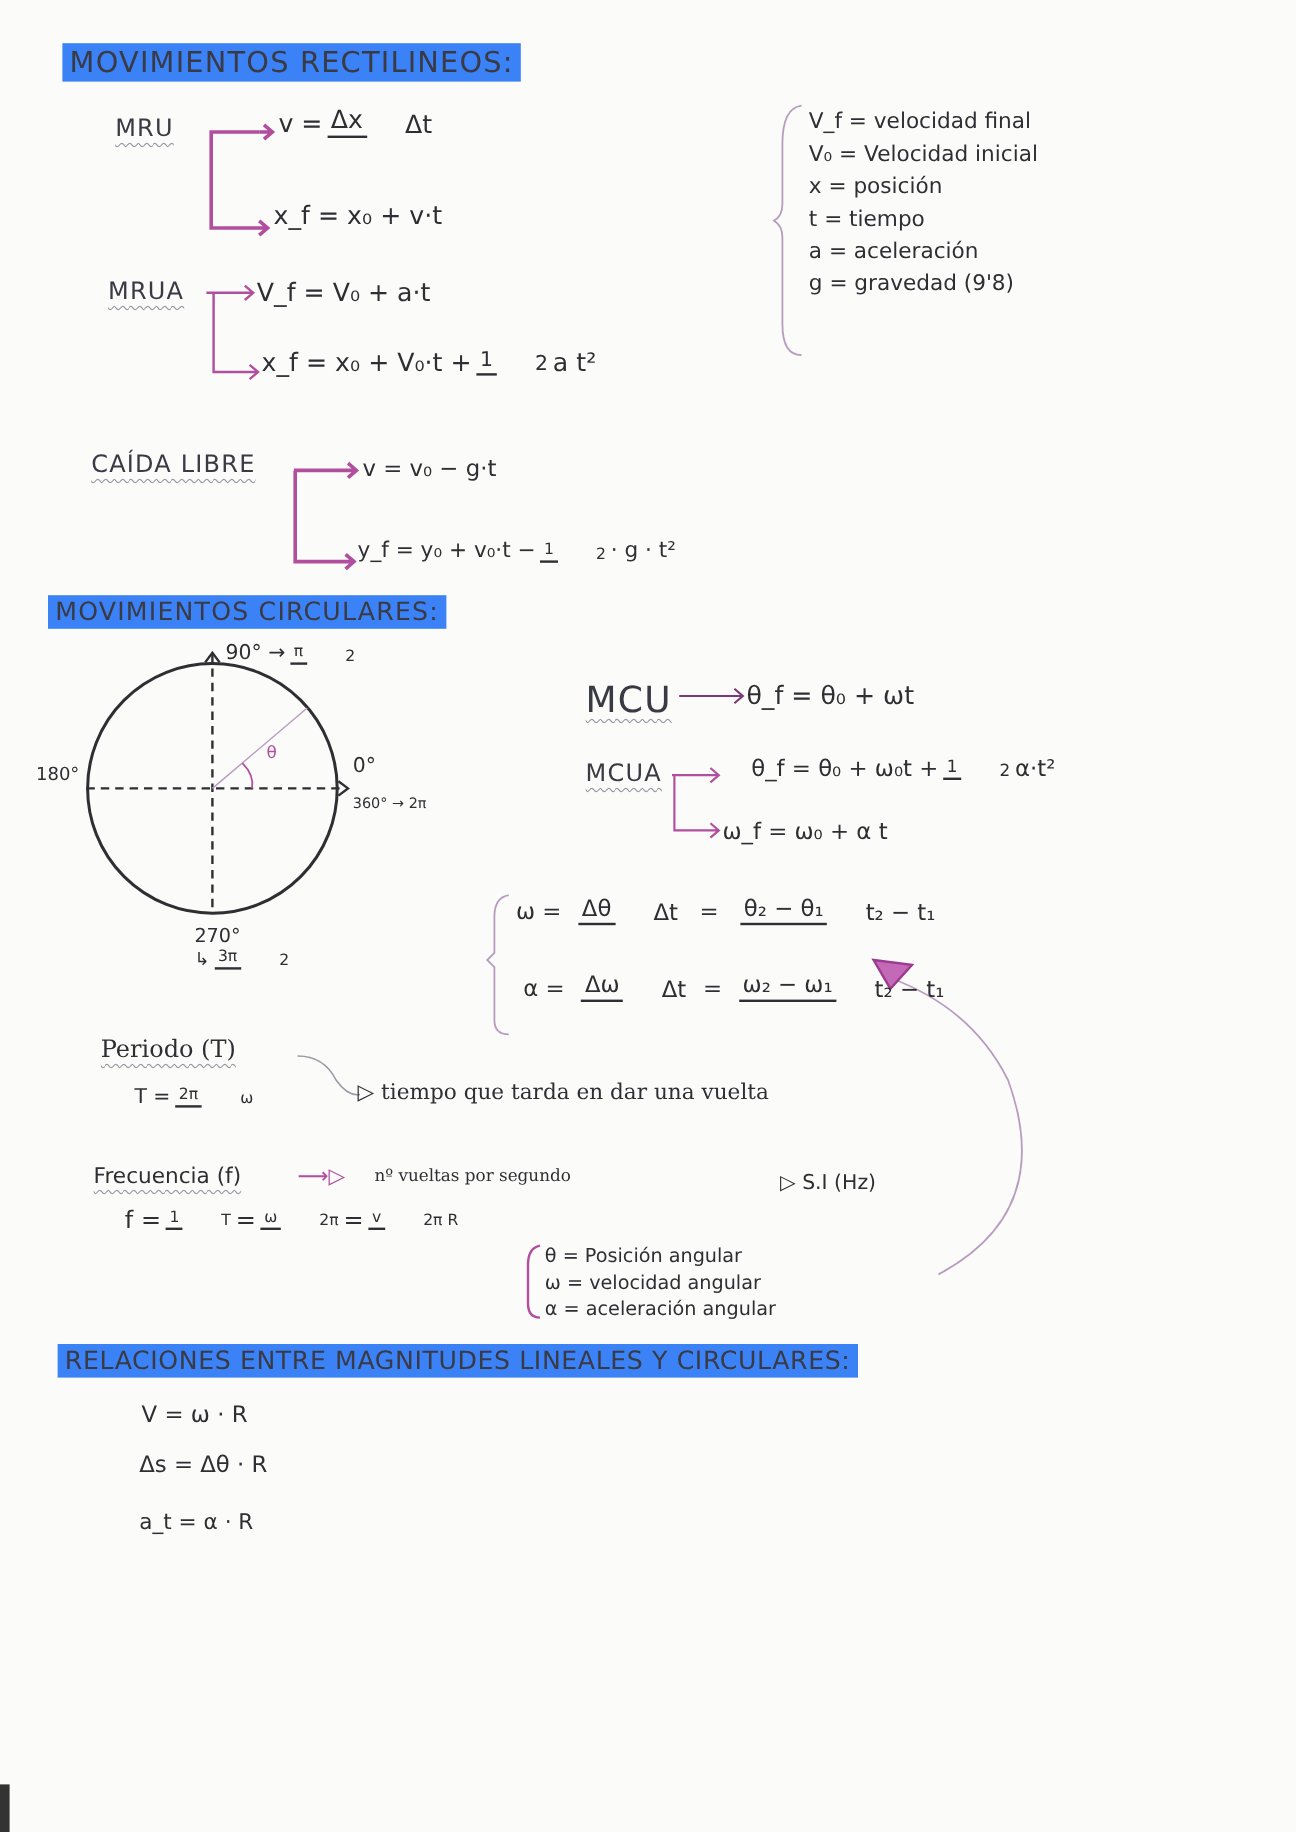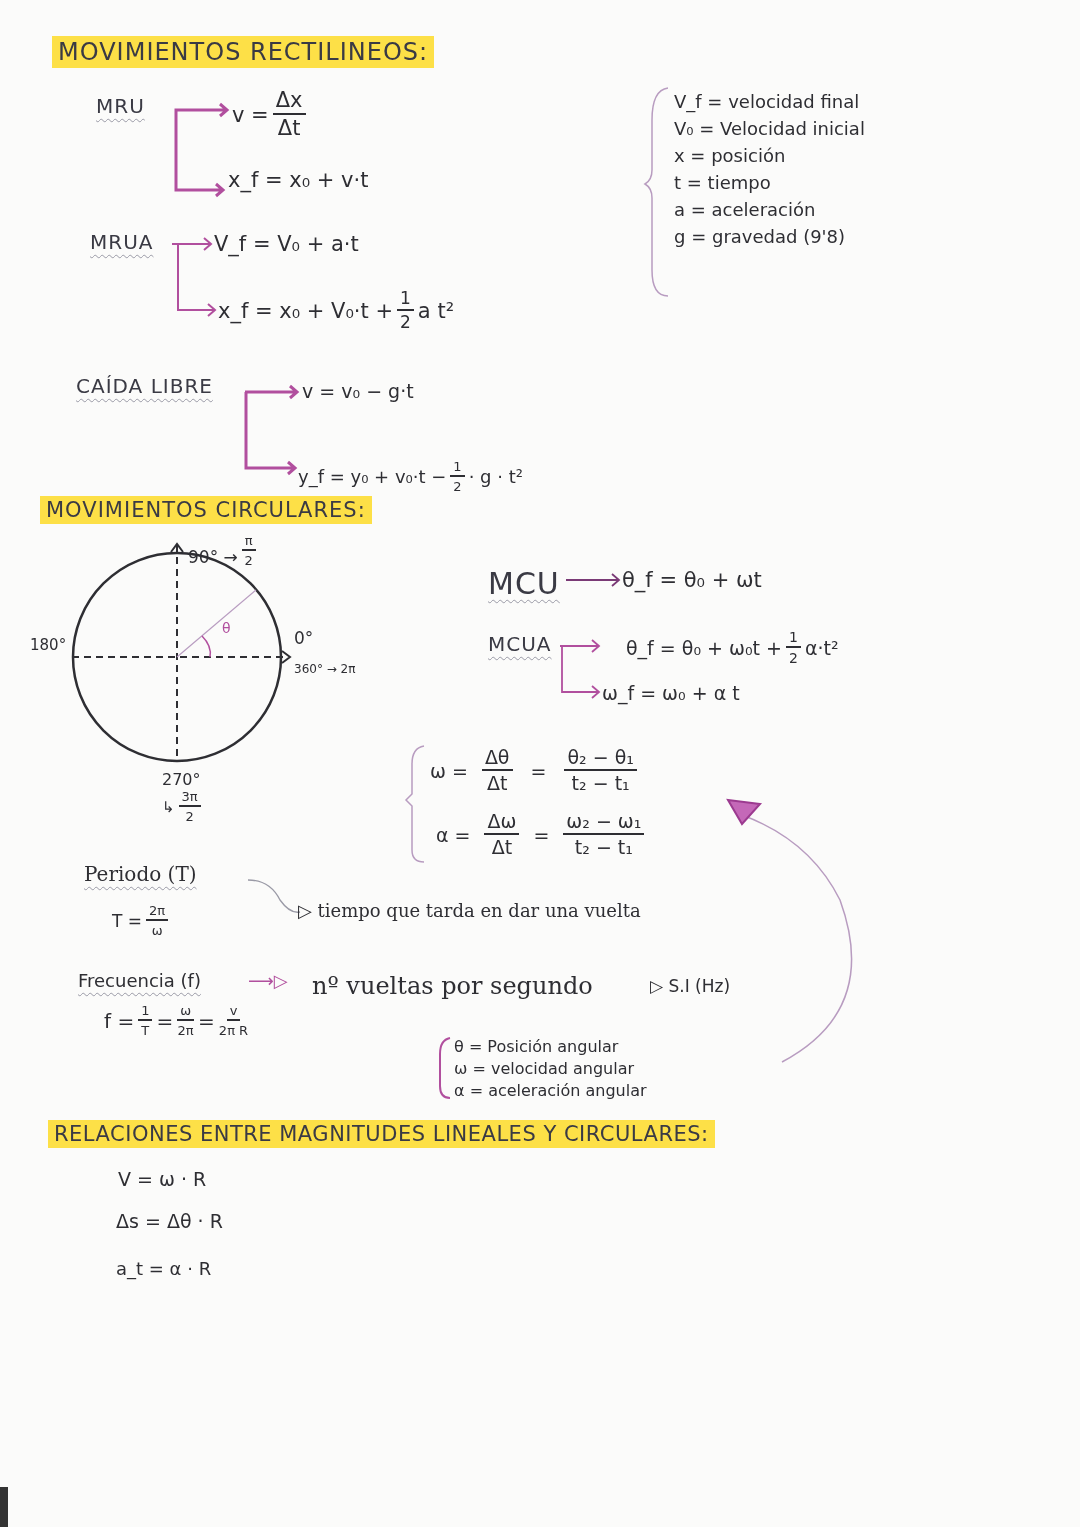--- a/index.html
+++ b/index.html
@@ -1,25 +1,25 @@
 <!DOCTYPE html>
 <html><head>
 <meta charset="utf-8">
 <style>
   html,body{margin:0;padding:0;}
   body{width:1080px;height:1527px;background:#fbfbfa;position:relative;overflow:hidden;
        font-family:"DejaVu Sans",sans-serif;color:#2e2e33;}
   .abs{position:absolute;white-space:nowrap;}
-  .hl{background:#fde047;padding:2px 6px;}
+  .hl{background:#3b82f6;padding:2px 6px;}
   .title{font-size:24px;letter-spacing:1px;color:#3a3a44;}
   .lbl{font-size:20px;color:#3a3a44;letter-spacing:1px;}
   .wavy{text-decoration:underline wavy #9a9aa6 1px;text-underline-offset:5px;}
   .f{font-size:21px;}
   .s{font-size:17px;}
-  .frac{display:inline-flex;flex-direction:column;align-items:center;vertical-align:middle;line-height:1;margin:0 4px;}
+  .frac{display:inline-flex;flex-direction:row;align-items:center;vertical-align:middle;line-height:1;margin:0 4px;gap:32px;}
   .frac .n{border-bottom:2px solid #2e2e33;padding:0 3px 2px;}
   .frac .d{padding-top:3px;}
   .pink{color:#b14f9e;}
   svg{position:absolute;overflow:visible;}
   .legend{font-size:18px;line-height:27px;}
   .shadow-l{position:absolute;left:0;bottom:0;width:8px;height:40px;background:#333;}
 </style>
 </head>
 <body>
 
@@ -86,21 +86,21 @@
   <div>V_f = velocidad final</div>
   <div>V₀ = Velocidad inicial</div>
   <div>x = posición</div>
   <div>t = tiempo</div>
   <div>a = aceleración</div>
   <div>g = gravedad (9'8)</div>
 </div>
 
 <div class="abs lbl wavy" style="left:76px;top:374px;">CAÍDA LIBRE</div>
 <div class="abs s" style="left:302px;top:380px;font-size:19px;">v = v₀ − g·t</div>
-<div class="abs s" style="left:298px;top:448px;display:flex;align-items:center;font-size:18px;margin-top:12px;">
+<div class="abs s" style="left:298px;top:448px;display:flex;align-items:flex-end;font-size:18px;">
   <span>y_f = y₀ + v₀·t −</span>
   <span class="frac" style="font-size:13px;">
       <span class="n">1</span>
       <span class="d">2</span>
     </span>
   <span>· g · t²</span>
 </div>
 
 <div class="abs title hl" style="left:40px;top:496px;font-size:21px;">MOVIMIENTOS CIRCULARES:</div>
 
@@ -176,21 +176,21 @@
   <span>T =</span>
   <span class="frac" style="font-size:13px;">
       <span class="n">2π</span>
       <span class="d">ω</span>
     </span>
 </div>
 <div class="abs s" style="left:298px;top:900px;font-size:18px;font-family:'DejaVu Serif',serif;">▷ tiempo que tarda en dar una vuelta</div>
 
 <div class="abs wavy" style="left:78px;top:970px;font-size:18px;">Frecuencia (f)</div>
 <div class="abs pink" style="left:248px;top:970px;font-size:18px;">⟶▷</div>
-<div class="abs" style="left:312px;top:972px;font-size:24px;font-family:'DejaVu Serif',serif;">nº vueltas por segundo</div>
+<div class="abs" style="left:312px;top:972px;font-size:14px;font-family:'DejaVu Serif',serif;">nº vueltas por segundo</div>
 <div class="abs" style="left:650px;top:976px;font-size:17px;">▷ S.I (Hz)</div>
 <div class="abs s" style="left:104px;top:1004px;display:flex;align-items:center;font-size:20px;">
   <span>f =</span>
   <span class="frac" style="font-size:13px;">
       <span class="n">1</span>
       <span class="d">T</span>
     </span>
   <span>=</span>
   <span class="frac" style="font-size:13px;">
       <span class="n">ω</span>

